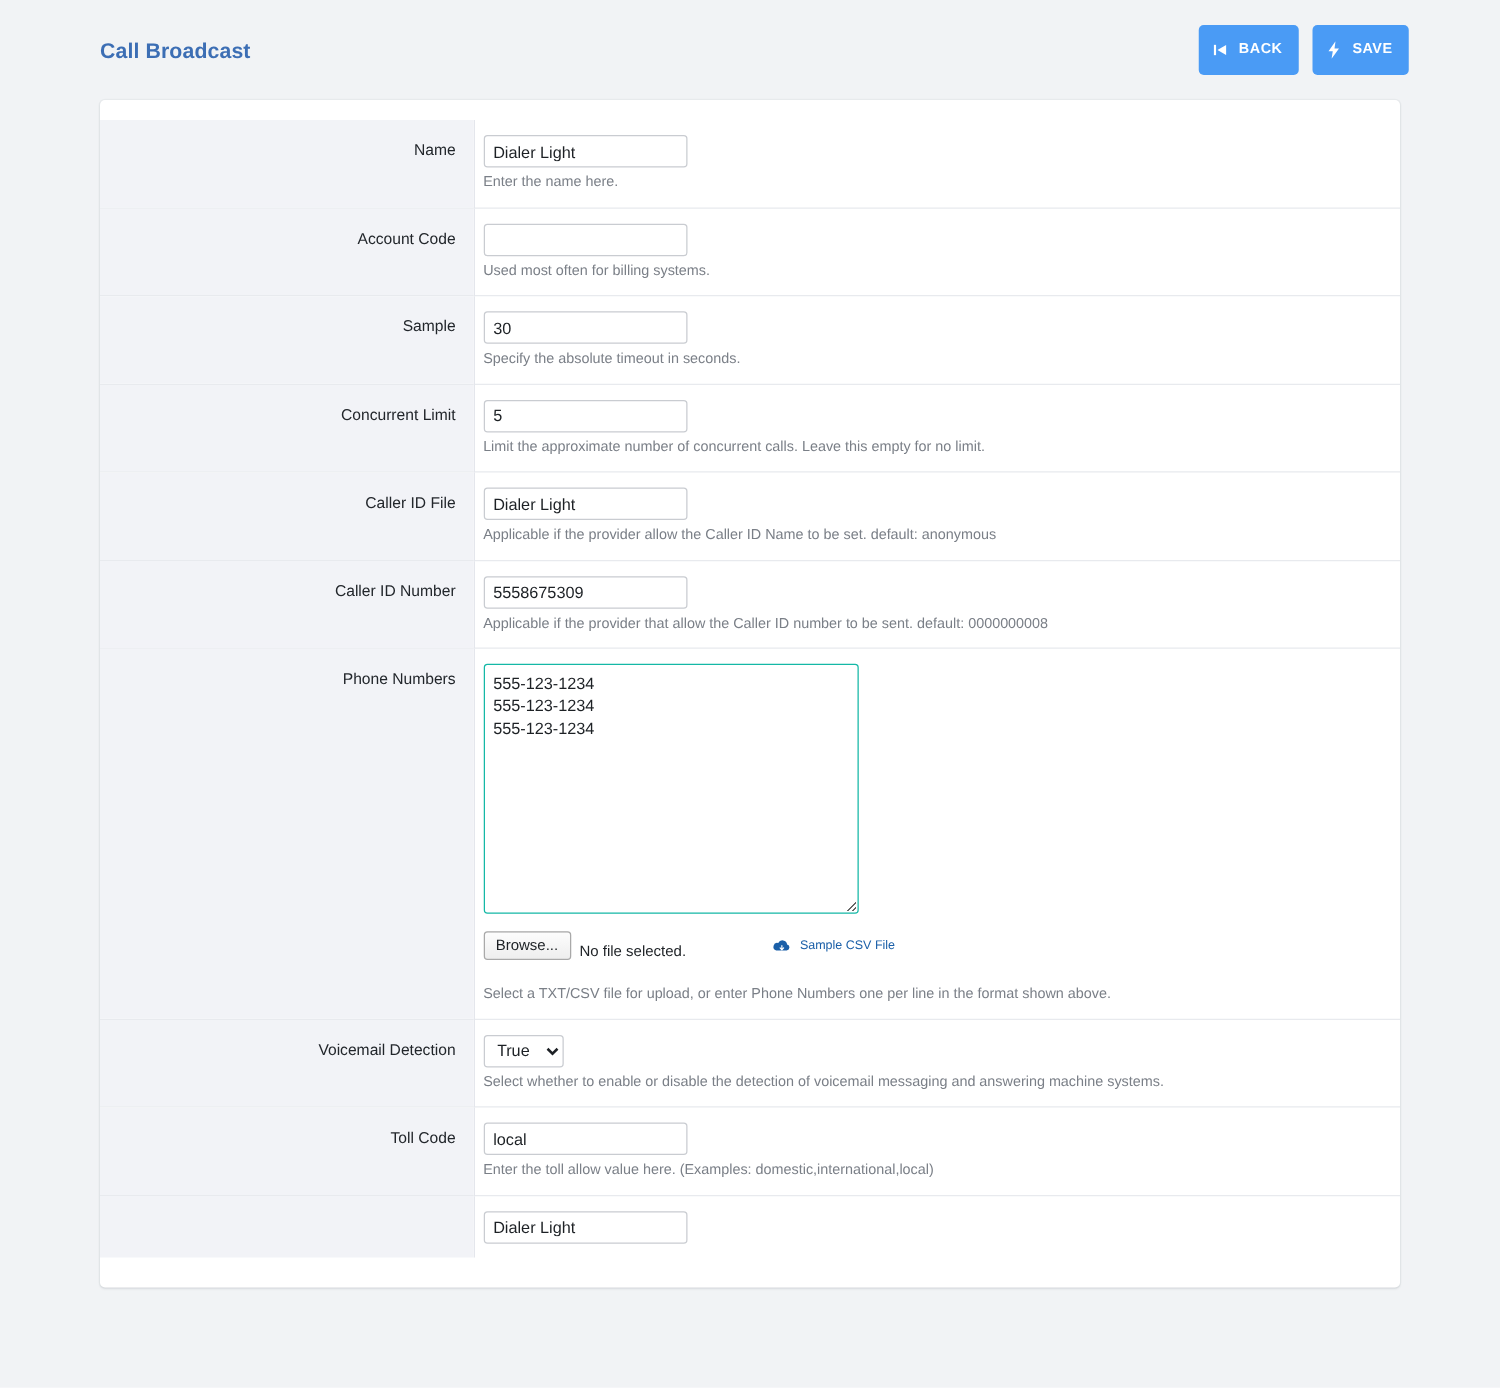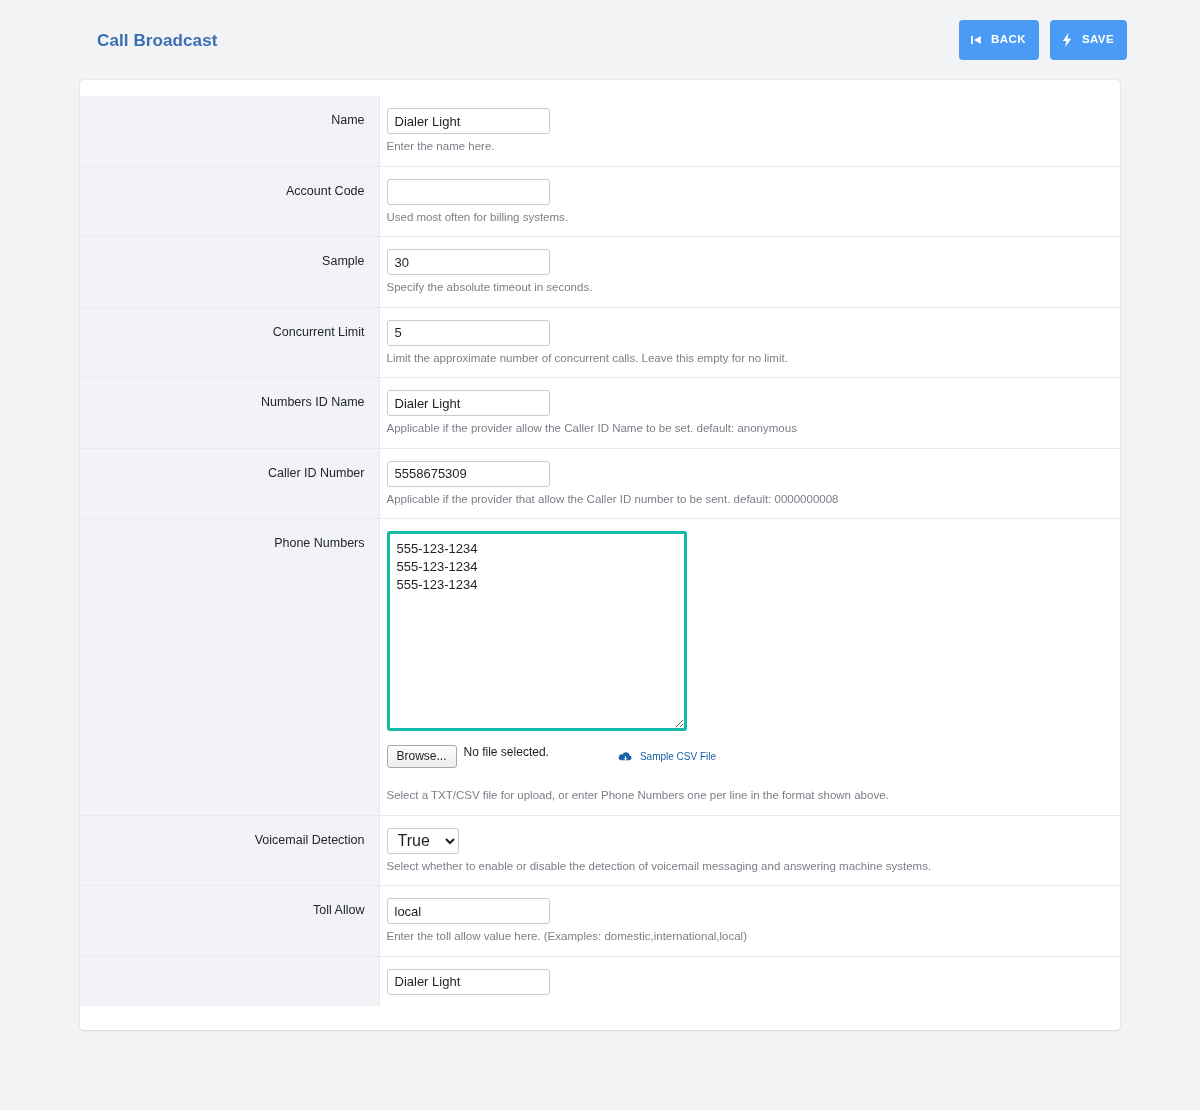--- a/index.html
+++ b/index.html
@@ -22,21 +22,21 @@
     padding: 0 73px 0 80px;
     display: flex;
     align-items: center;
     justify-content: space-between;
   }
   .page-title {
     font-size: 17px;
     font-weight: bold;
     color: #3c6eb4;
     letter-spacing: 0.1px;
-    margin: 17px;
+    margin: 0;
     padding-top: 2px;
     text-align: center;
   }
   .header-actions {
     display: flex;
     gap: 11px;
     align-items: center;
   }
   .btn {
     display: inline-flex;
@@ -122,51 +122,51 @@
   }
   input[type="text"]::placeholder { color: #b9bdc3; }
 
   textarea {
     font-family: "Liberation Sans", sans-serif;
     font-size: 13px;
     color: #1d2125;
     width: 300px;
     height: 200px;
     padding: 6px 7px;
-    border: 3px solid #14b8a6;
+    border: 1px solid #14b8a6;
     border-radius: 3px;
     background: #fff;
     outline: none;
     resize: both;
     line-height: 1.38;
     display: block;
   }
 
   select {
     font-family: "Liberation Sans", sans-serif;
-    font-size: 16px;
+    font-size: 13px;
     color: #1d2125;
     height: 26px;
     padding: 2px 4px 2px 6px;
     border: 1px solid #c9ccd1;
     border-radius: 3px;
     background: #fff;
     outline: none;
   }
 
   
   .upload-row {
     display: flex;
     align-items: center;
     margin-top: 14px;
     gap: 0;
   }
   .file-input-wrap {
     display: inline-flex;
-    align-items: flex-start;
+    align-items: flex-end;
     gap: 7px;
   }
   .browse-btn {
     font-family: "Liberation Sans", sans-serif;
     font-size: 12px;
     color: #1d2125;
     background: linear-gradient(#fdfdfd, #eeeeee);
     border: 1px solid #a9a9a9;
     border-radius: 3px;
     padding: 2px 9px 3px 9px;
@@ -260,21 +260,21 @@
           <span class="lbl">Concurrent Limit</span>
         </td>
         <td class="fld-cell">
           <input type="text" value="5" style="">
           <span class="hint">Limit the approximate number of concurrent calls. Leave this empty for no limit.</span>
         </td>
       </tr>
 
       <tr class="form-row">
         <td class="lbl-cell">
-          <span class="lbl">Numbers ID Name</span>
+          <span class="lbl">Caller ID File</span>
         </td>
         <td class="fld-cell">
           <input type="text" value="Dialer Light" style="">
           <span class="hint">Applicable if the provider allow the Caller ID Name to be set. default: anonymous</span>
         </td>
       </tr>
 
       <tr class="form-row">
         <td class="lbl-cell">
           <span class="lbl">Caller ID Number</span>
@@ -318,21 +318,21 @@
           <span class="lbl">Voicemail Detection</span>
         </td>
         <td class="fld-cell">
           <select><option value="True">True</option><option value="False">False</option></select>
           <span class="hint">Select whether to enable or disable the detection of voicemail messaging and answering machine systems.</span>
         </td>
       </tr>
 
       <tr class="form-row">
         <td class="lbl-cell">
-          <span class="lbl">Toll Allow</span>
+          <span class="lbl">Toll Code</span>
         </td>
         <td class="fld-cell">
           <input type="text" value="local" style="">
           <span class="hint">Enter the toll allow value here. (Examples: domestic,international,local)</span>
         </td>
       </tr>
 
       <tr class="form-row">
         <td class="lbl-cell">
           

